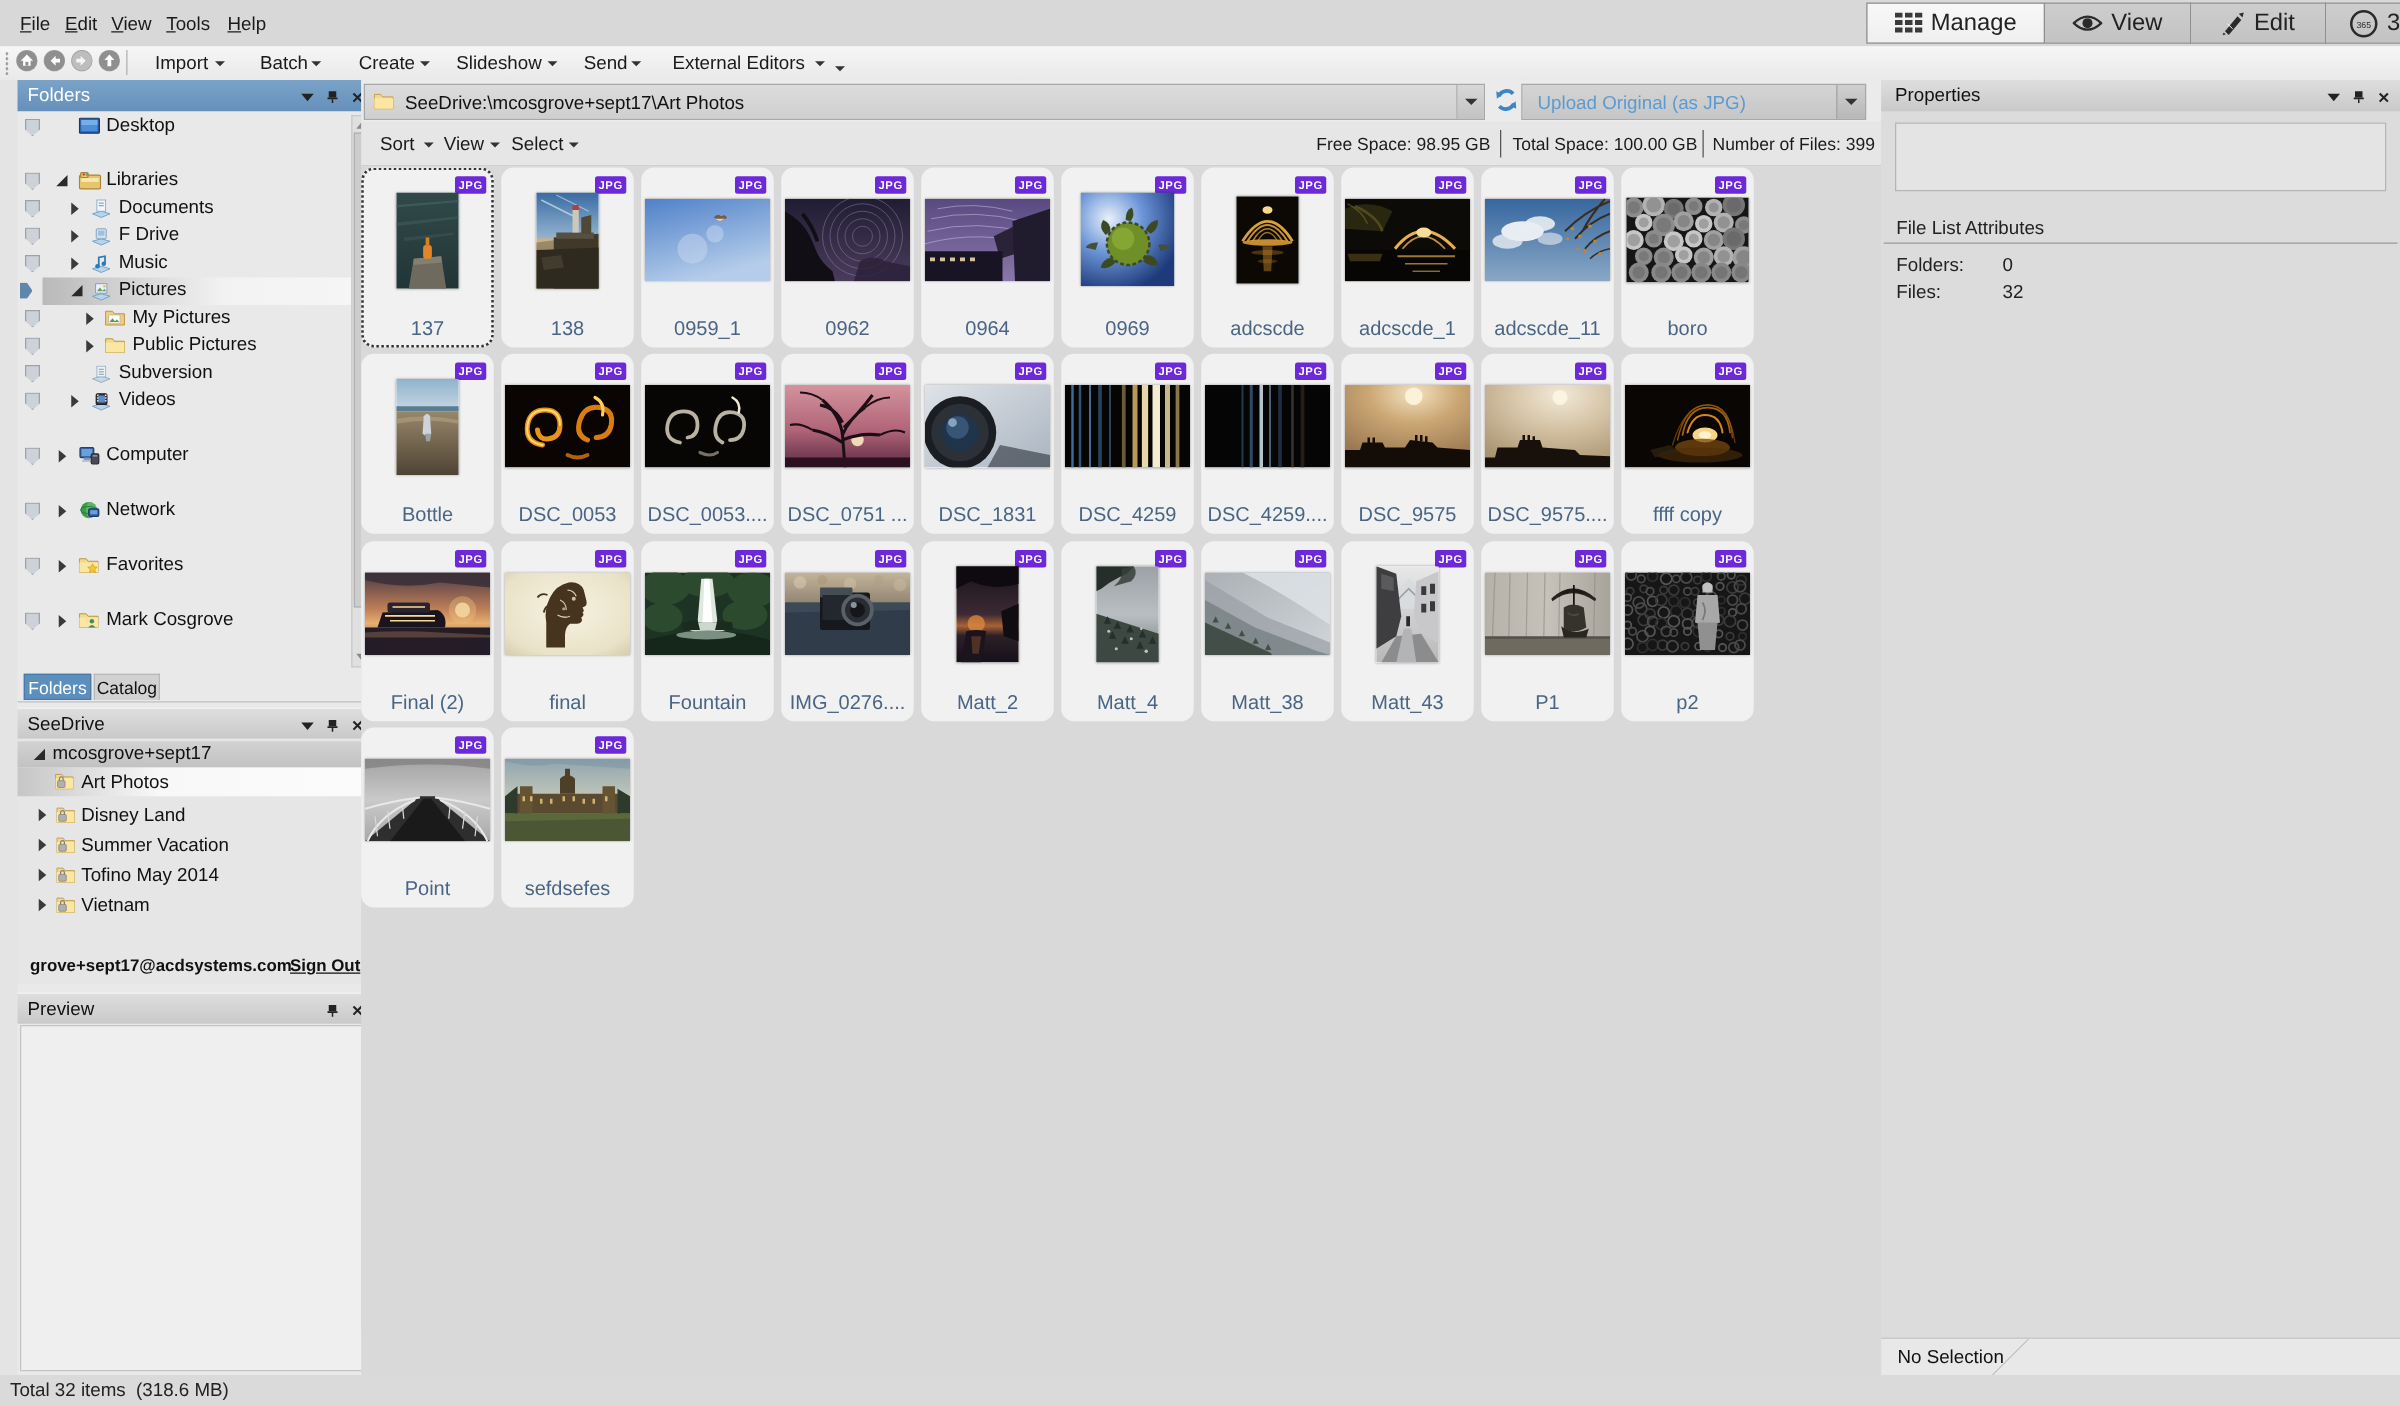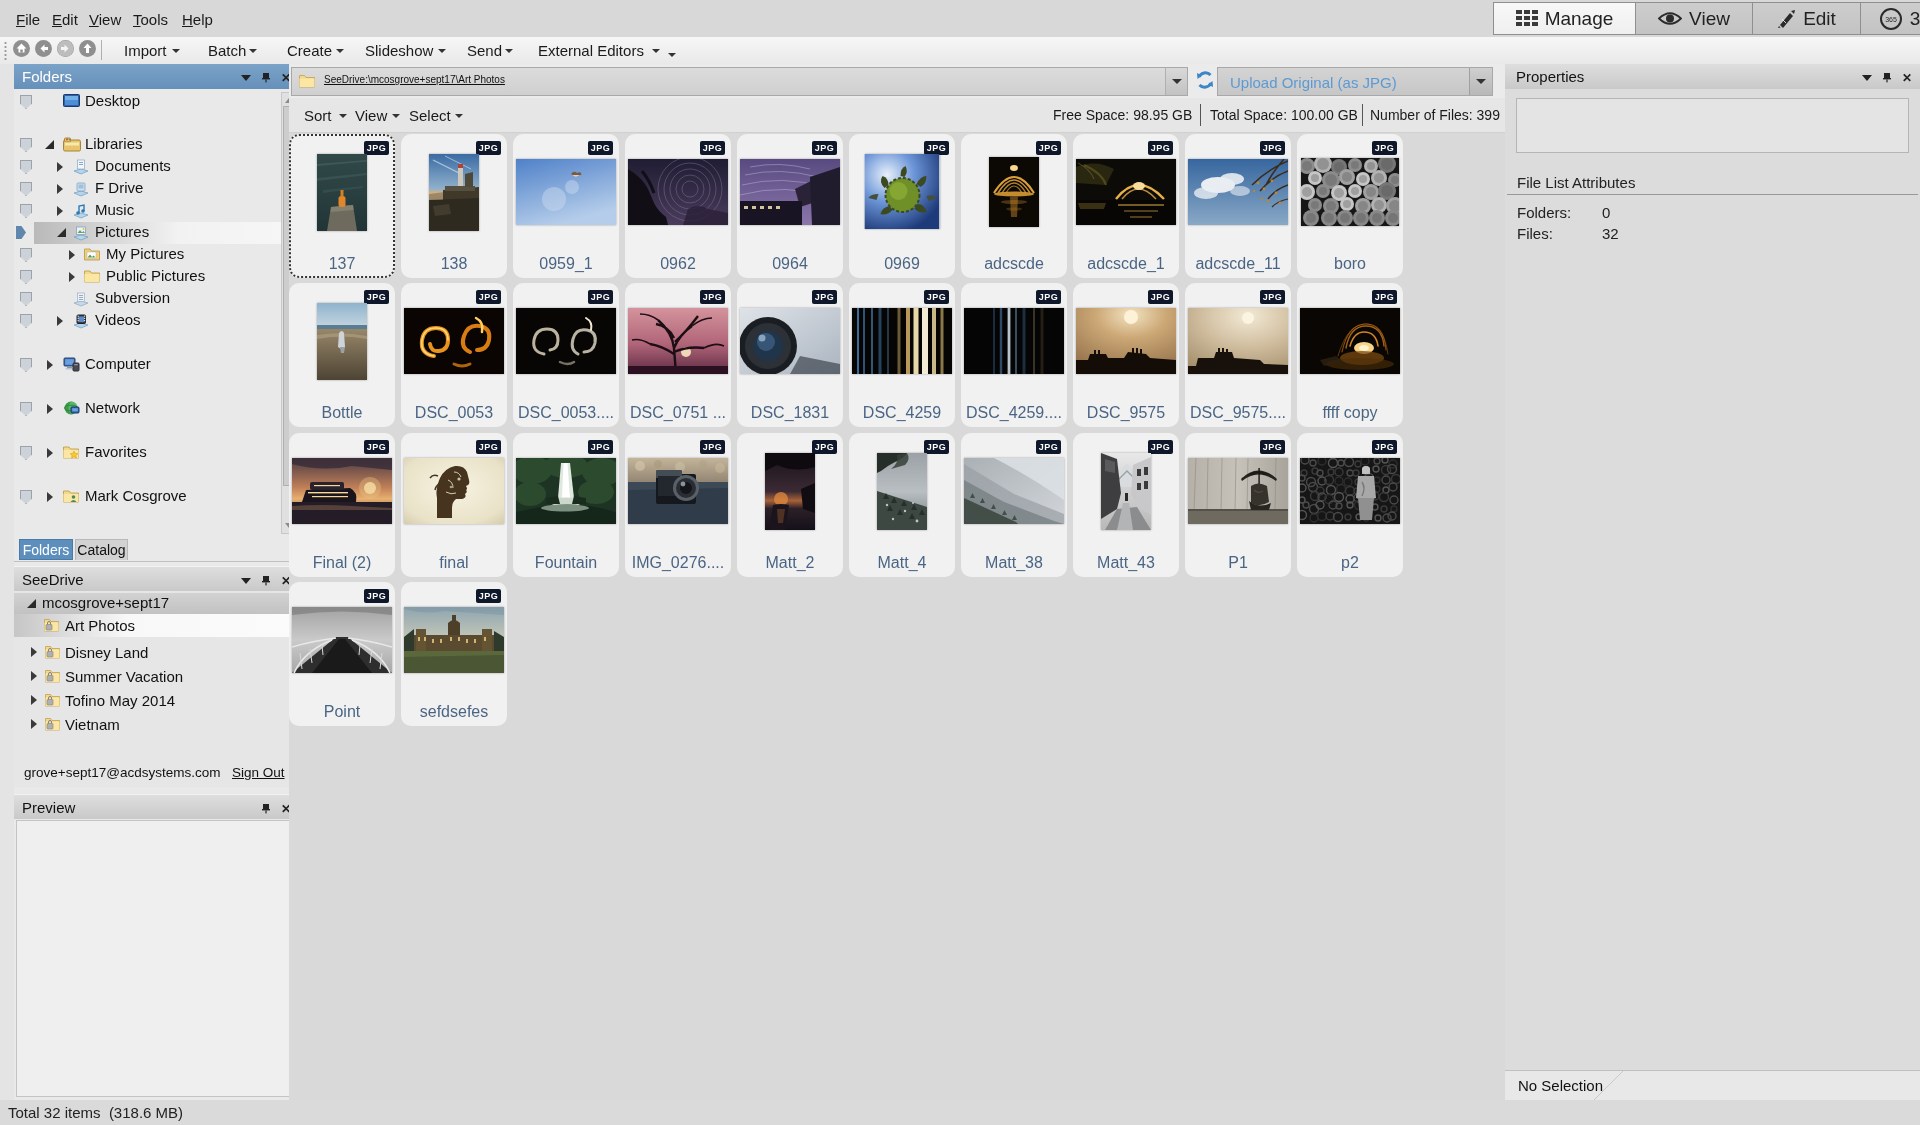--- a/index.html
+++ b/index.html
@@ -55,32 +55,32 @@
 .tab { position:absolute; top:2px; height:21px; font-size:14px; text-align:center; line-height:20px; }
 #tab1 { left:5px; width:54px; background:#5d8fbd; color:#fff; border:1px solid #4a7aa8; }
 #tab2 { left:61px; width:53px; background:#d2d2d2; color:#111; border:1px solid #b8b8b8; border-bottom:none; }
 
 
 #sdhead { top:502px; }
 #sdbody { position:absolute; left:0; top:527px; width:283px; height:166px; background:#e6e6e6; }
 .sdrow { position:absolute; left:0; width:283px; }
 .sdrow.mco { background:linear-gradient(#d2d2d2,#c2c2c2); }
 .sdrow.artsel { background:linear-gradient(90deg,#c6c6c6,#f8f8f8 40%,#fbfbfb); }
-#signout { position:absolute; left:0; top:693px; width:283px; height:30px; background:#e6e6e6; font-size:13.5px; color:#111; }
+#signout { position:absolute; left:0; top:693px; width:283px; height:30px; background:#e6e6e6; font-size:13.5px; color:#111;font-weight:bold; }
 #signout .em { position:absolute; left:10px; top:8px; }
 #signout .so { position:absolute; left:218px; top:8px; text-decoration:underline; }
 #pvhead { top:730px; }
 #pvbody { position:absolute; left:2px; top:756px; width:279px; height:277px; background:#efefef; border:1px solid #c4c4c4; }
 
 
 #main { position:absolute; left:289px; top:64px; width:1216px; height:1036px; background:#d9d9d9; }
 #addrrow { position:absolute; left:0; top:0; width:1216px; height:34px; background:#ebebeb; }
 #addrbox { position:absolute; left:2px; top:3px; width:897px; height:29px; background:linear-gradient(#dcdcdc,#cfcfcf); border:1px solid #a8a8a8; }
 #addrbox .ficon { position:absolute; left:7px; top:6px; }
-#addrbox .txt { position:absolute; left:32px; top:6px; font-size:10px; color:#111;text-decoration:underline; }
+#addrbox .txt { position:absolute; left:32px; top:6px; font-size:15px; color:#111; }
 #addrdrop { position:absolute; right:0; top:0; width:22px; height:27px; background:linear-gradient(#d8d8d8,#c2c2c2); border-left:1px solid #b0b0b0; }
 #addrdrop::after { content:''; position:absolute; left:6px; top:11px; border-left:5px solid transparent; border-right:5px solid transparent; border-top:5px solid #333; }
 #refresh { position:absolute; left:905px; top:5px; }
 #upload { position:absolute; left:928px; top:3px; width:276px; height:29px; background:linear-gradient(#d4d4d4,#c6c6c6); border:1px solid #a8a8a8; }
 #upload .txt { position:absolute; left:12px; top:6px; font-size:15px; color:#5d9ad2; }
 #upload .db { position:absolute; right:0; top:0; width:23px; height:27px; background:linear-gradient(#cfcfcf,#b8b8b8); border-left:1px solid #a0a0a0; }
 #upload .db::after { content:''; position:absolute; left:6px; top:11px; border-left:5px solid transparent; border-right:5px solid transparent; border-top:5px solid #333; }
 
 #sortrow { position:absolute; left:0; top:34px; width:1216px; height:35px; background:#e6e6e6; border-bottom:1px solid #d0d0d0; }
 .srt { position:absolute; top:9px; font-size:15px; color:#1a1a1a; }
@@ -91,21 +91,21 @@
 #thumbs { position:absolute; left:0; top:69px; width:1216px; height:932px; background:#d9d9d9; }
 #botbar { position:absolute; left:0; top:1001px; width:1216px; height:35px; background:#e2e2e2; border-top:1px solid #c8c8c8; }
 #tm { position:absolute; left:921px; top:9px; font-size:15px; color:#1a1a1a; text-decoration:underline; }
 .zbtn { position:absolute; top:8px; width:17px; height:17px; background:linear-gradient(#e8e8e8,#cdcdcd); border:1px solid #909090; font-size:12px; text-align:center; line-height:15px; color:#333; }
 #ztrack { position:absolute; left:1135px; top:16px; width:56px; height:3px; background:#444; border-radius:2px; }
 #zthumb { position:absolute; left:1139px; top:9px; width:8px; height:16px; background:#666; border:1px solid #333; border-radius:3px; }
 
 
 .tile { position:absolute; width:106px; height:144px; background:#f1f1f1; border-radius:10px; }
 .tile.sel { outline:2px dotted #333; outline-offset:-2px; }
-.badge { position:absolute; right:6px; top:7px; width:25px; height:14px; background:#0f172a; border-radius:2px; color:#fff; font-size:9px; font-weight:bold; text-align:center; line-height:14px; letter-spacing:.5px; }
+.badge { position:absolute; right:6px; top:7px; width:25px; height:14px; background:#6d28d9; border-radius:2px; color:#fff; font-size:9px; font-weight:bold; text-align:center; line-height:14px; letter-spacing:.5px; }
 .ph { position:absolute; left:50%; transform:translateX(-50%); font-size:0; box-shadow:0 0 2px rgba(0,0,0,.35); }
 .lbl { position:absolute; left:0; top:121px; width:106px; text-align:center; font-size:16px; color:#4a6584; white-space:nowrap; overflow:hidden; }
 
 
 #rightcol { position:absolute; left:1505px; top:64px; width:415px; height:1036px; background:#dcdcdc; }
 #prophead { position:absolute; left:0; top:0; width:415px; height:25px; background:linear-gradient(#dedede,#c9c9c9); font-size:15px; color:#111; }
 #prophead .t { position:absolute; left:11px; top:4px; }
 #propbox { position:absolute; left:11px; top:34px; width:393px; height:55px; background:#e4e4e4; border:1px solid #b5b5b5; }
 #fla { position:absolute; left:12px; top:110px; font-size:15px; color:#222; }
 #flaline { position:absolute; left:2px; top:130px; width:411px; height:1px; background:#999; }

